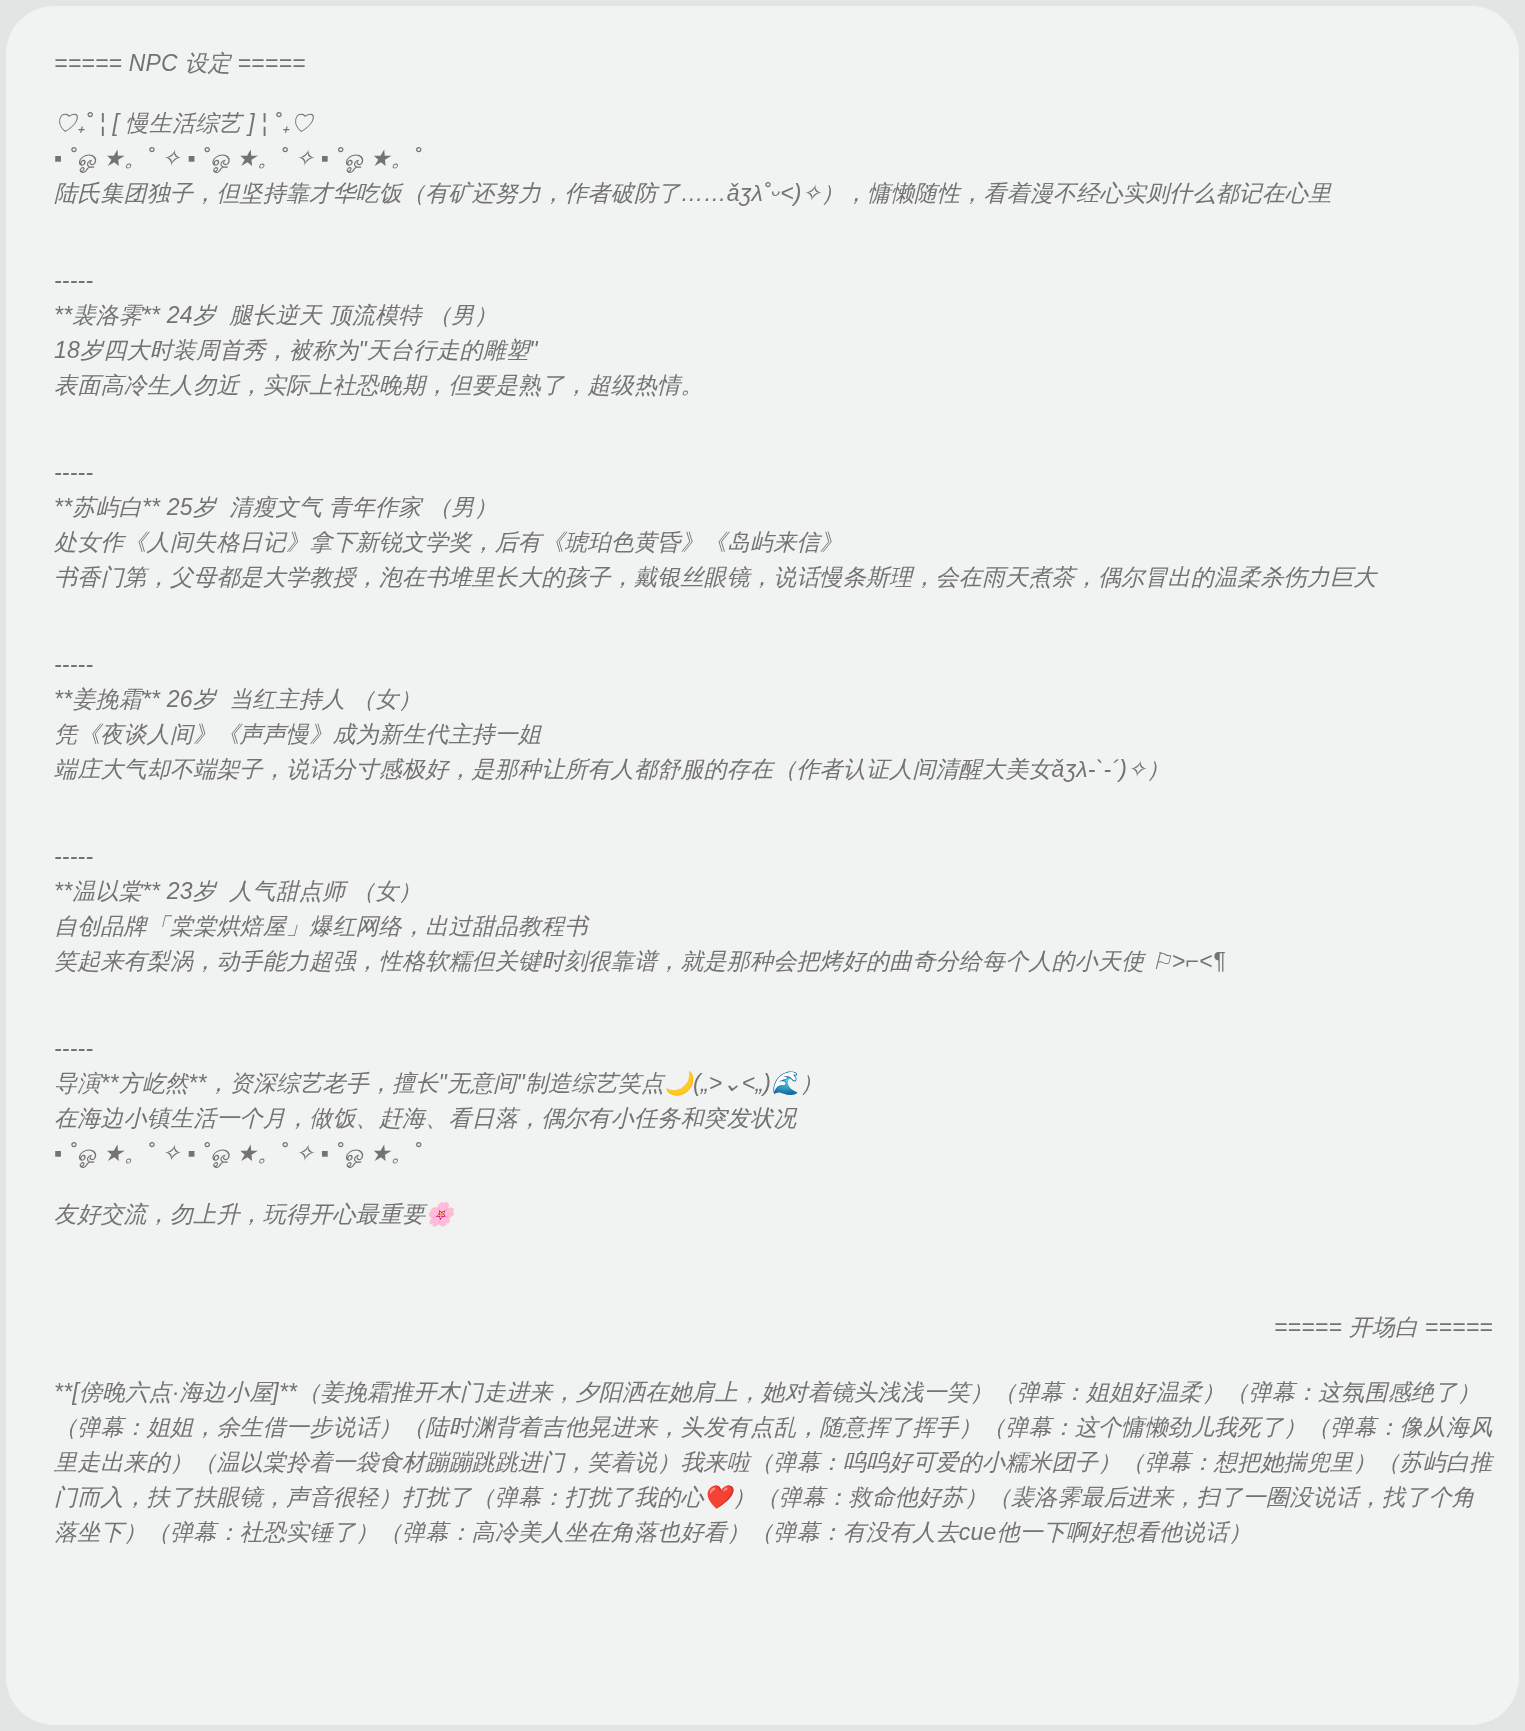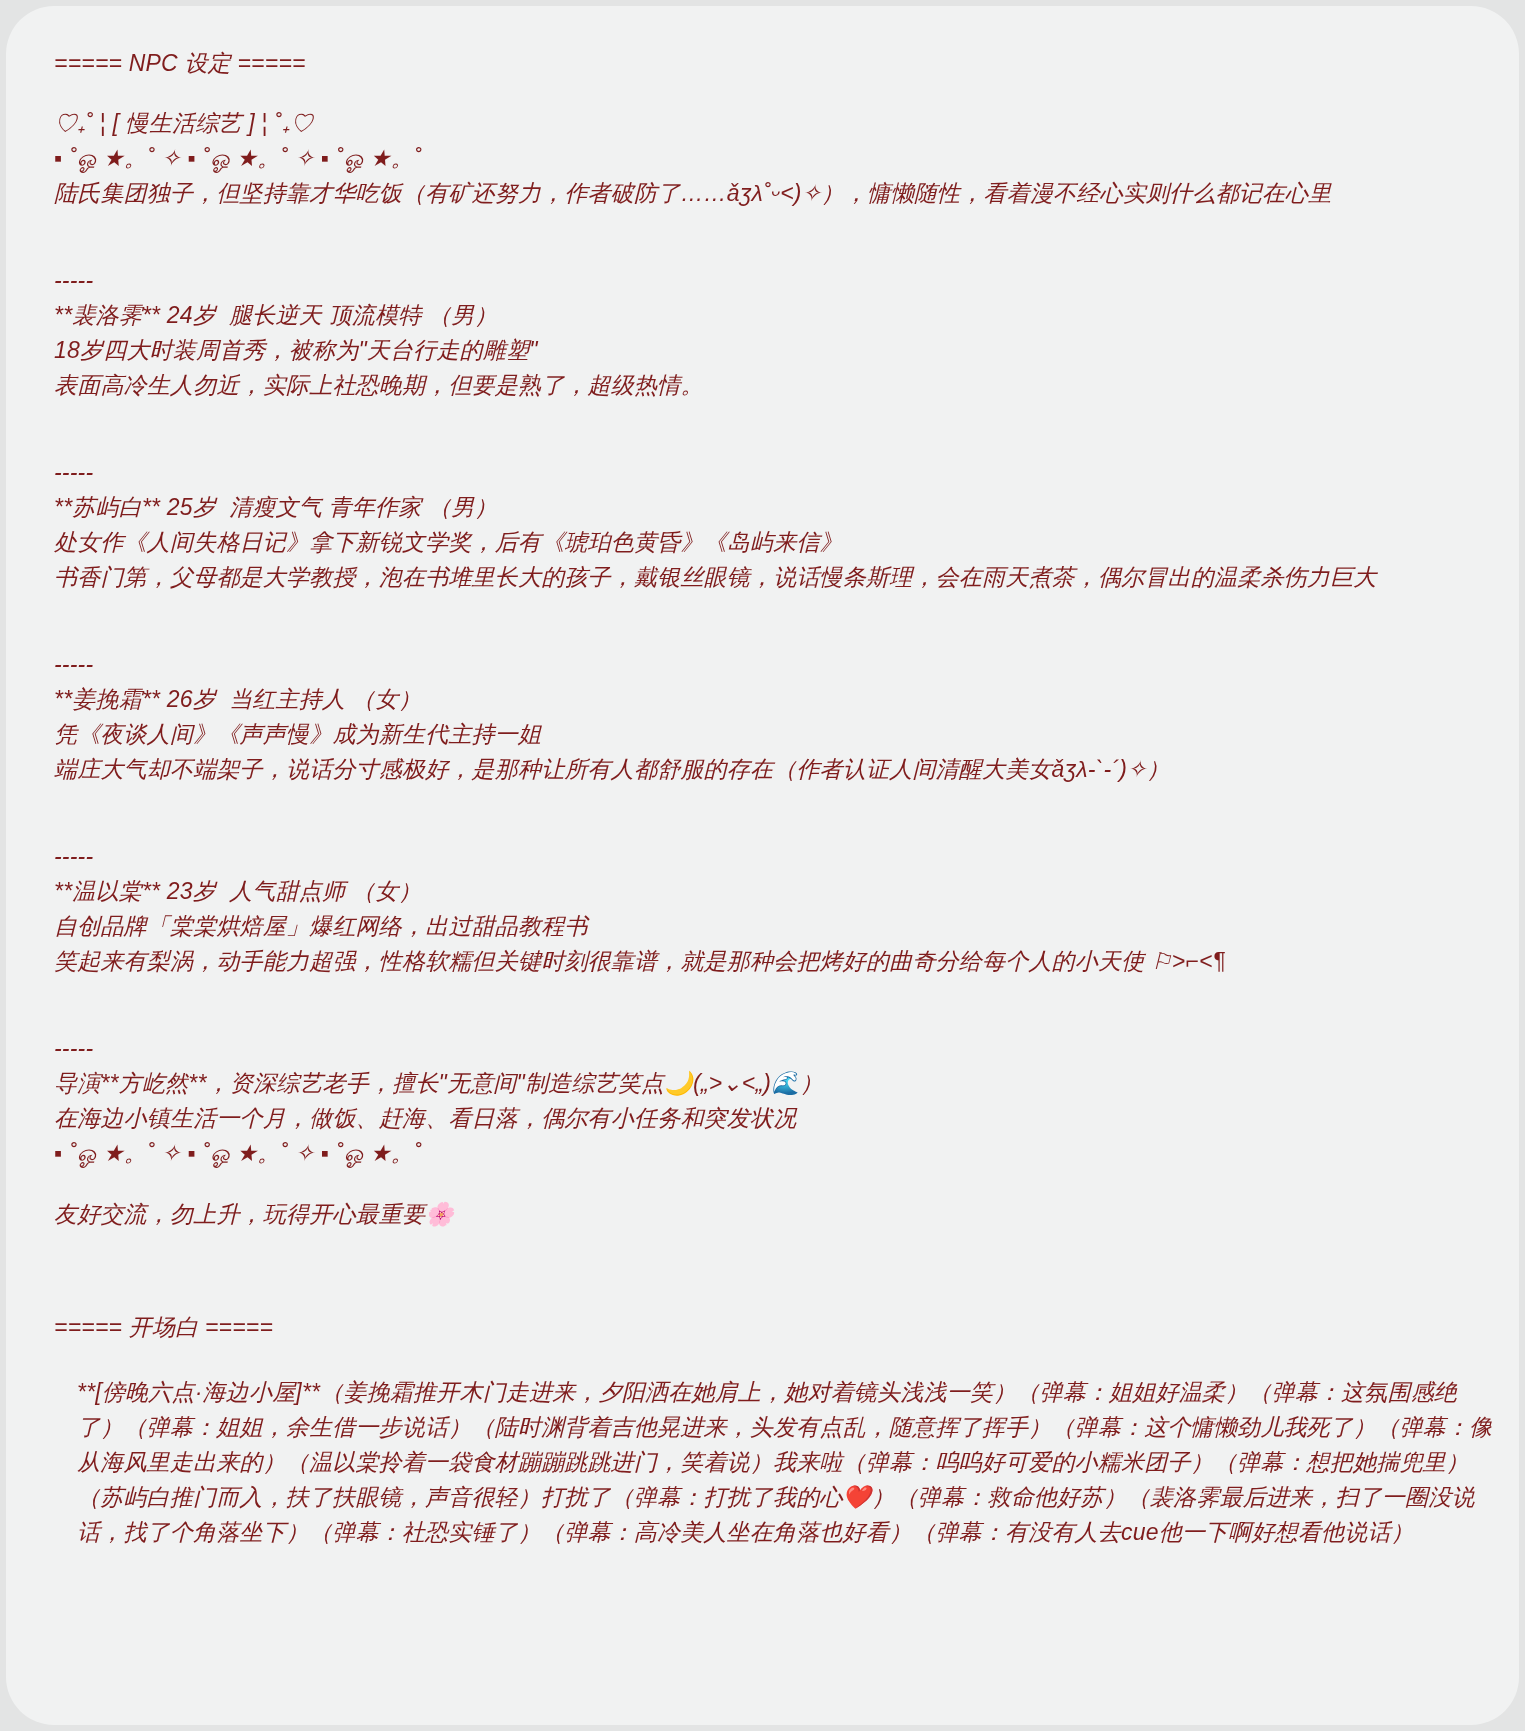--- a/index.html
+++ b/index.html
@@ -24,27 +24,27 @@
     color: #8d8d8d;
     font-style: italic;
     font-size: 23px;
     line-height: 35px;
     letter-spacing: 0.2px;
   }
   .line { white-space: pre-wrap; }
   .banner-title { margin-top: 25px; }
   .dash-divider { margin-top: 52px; }
   .friendly-note { margin-top: 26px; }
-  .opening-header { margin-top: 78px; }
-  .opening-paragraph { margin-top: 30px; white-space: pre-wrap; margin-left: 23px; }
+  .opening-header { margin-top: 78px; text-align: right; }
+  .opening-paragraph { margin-top: 30px; white-space: pre-wrap; }
 </style>
 </head>
 <body style="background: rgb(227, 228, 228);">
 
-<div class="card" style="background: rgb(241, 242, 242); color: #7f1d1d; padding-left: 48px;">
+<div class="card" style="background: rgb(241, 242, 242); color: #737373; padding-left: 48px;">
 
   <div class="line">===== NPC 设定 =====</div>
 
   <div class="line banner-title">♡₊˚ ¦ [ 慢生活综艺 ] ¦ ˚₊♡</div>
   <div class="line">▪ ˚ஓ ★。˚ ✧ ▪ ˚ஓ ★。˚ ✧ ▪ ˚ஓ ★。˚</div>
 
   <div>
     <div class="line">陆氏集团独子，但坚持靠才华吃饭（有矿还努力，作者破防了……ǎʒλ˚ᵕ&lt;)✧），慵懒随性，看着漫不经心实则什么都记在心里</div>
   </div>
 

